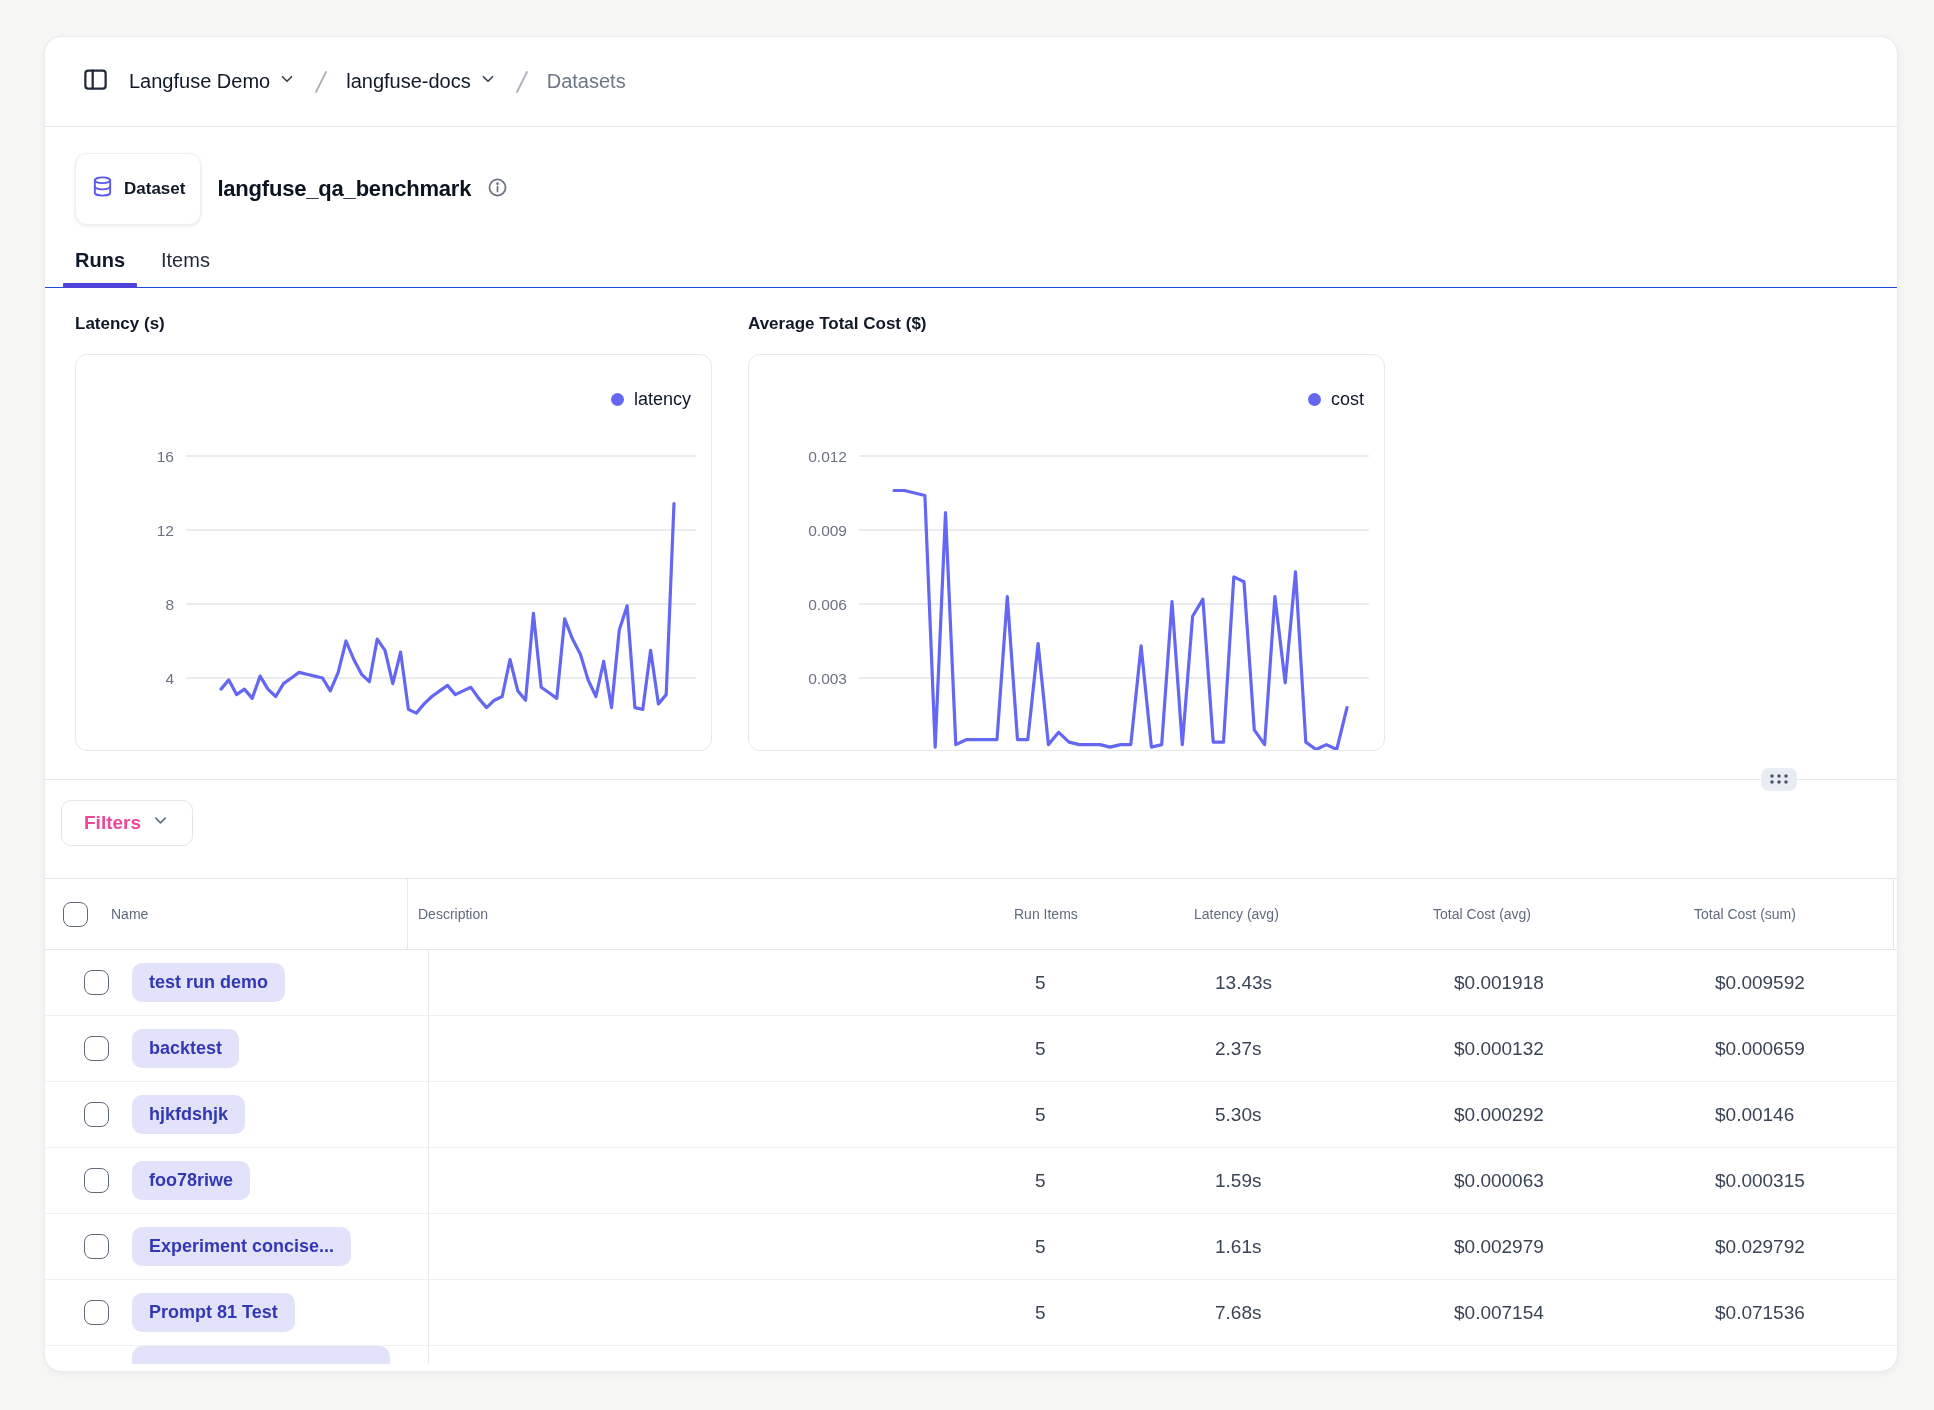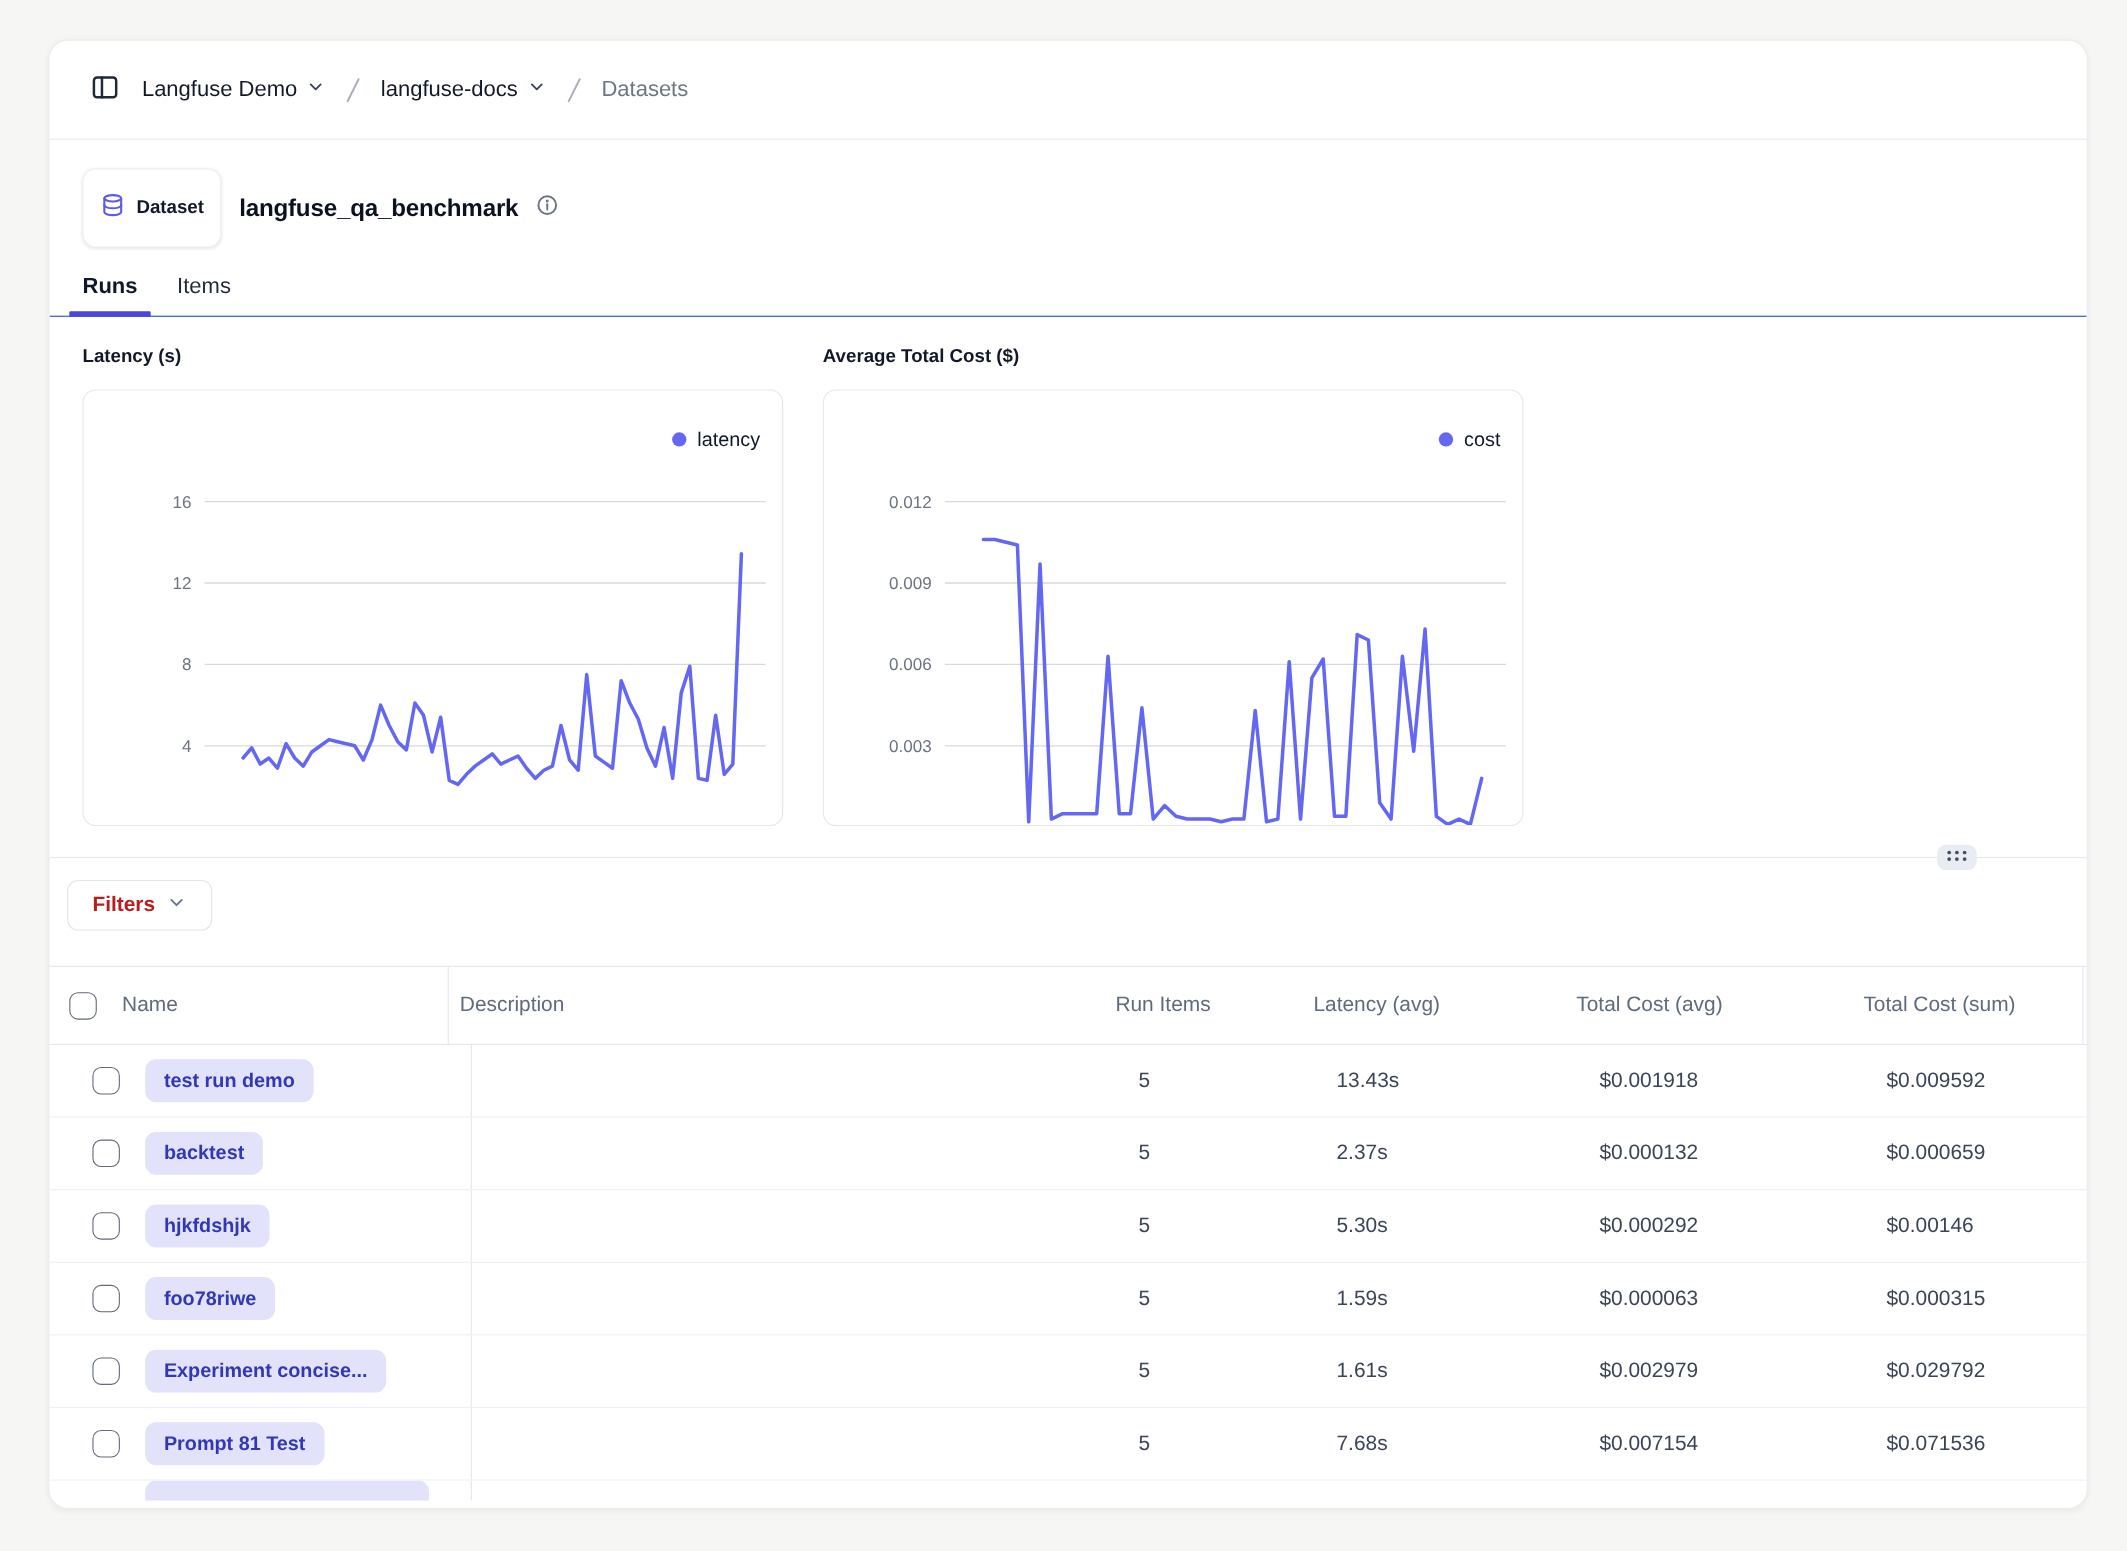--- a/index.html
+++ b/index.html
@@ -57,30 +57,30 @@
   .grip {
     position:absolute; top:-12px; right:100px; width:36px; height:23px;
     background:#e8ecf3; border-radius:8px; display:flex; align-items:center; justify-content:center;
     cursor:grab;
   }
   
   .filters-row { padding:20px 16px 32px; }
   .filters-btn {
     display:inline-flex; align-items:center; gap:10px; height:46px; padding:0 22px;
     border:1px solid #e2e6ea; border-radius:10px; background:#fff;
-    font-size:19px; font-weight:600; color:#b91c1c; cursor:pointer;
+    font-size:19px; font-weight:600; color:#ec4899; cursor:pointer;
   }
   
   .table { border-top:1px solid #e5e7eb; }
   .trow {
     display:grid; grid-template-columns:48px 296px 607px 180px 239px 261px 200px;
     padding-left:18px; align-items:center;
   }
   .thead { height:71px; border-bottom:1px solid #e5e7eb; }
-  .thead .cell { font-size:19px; font-weight:500; color:#5f6b7c; }
+  .thead .cell { font-size:14px; font-weight:500; color:#5f6b7c; }
   .tbody .trow { height:66px; border-bottom:1px solid #edf0f4; cursor:pointer;padding-left:39px; }
   .cell { height:100%; display:flex; align-items:center; }
   .c-desc { border-left:1px solid #e5e7eb; padding-left:10px; }
   .c-last { border-right:1px solid #e5e7eb; }
   .c-num { font-size:19px; color:#3a4454; }
   .checkbox { width:25px; height:25px; border:1.9px solid #606a79; border-radius:8px; background:#fff; cursor:pointer; }
   .badge {
     display:inline-block; padding:9px 17px; border-radius:10px;
     background:#e2e2fa; color:#3238b2; font-size:18px; font-weight:700; cursor:pointer;
     white-space:nowrap;

